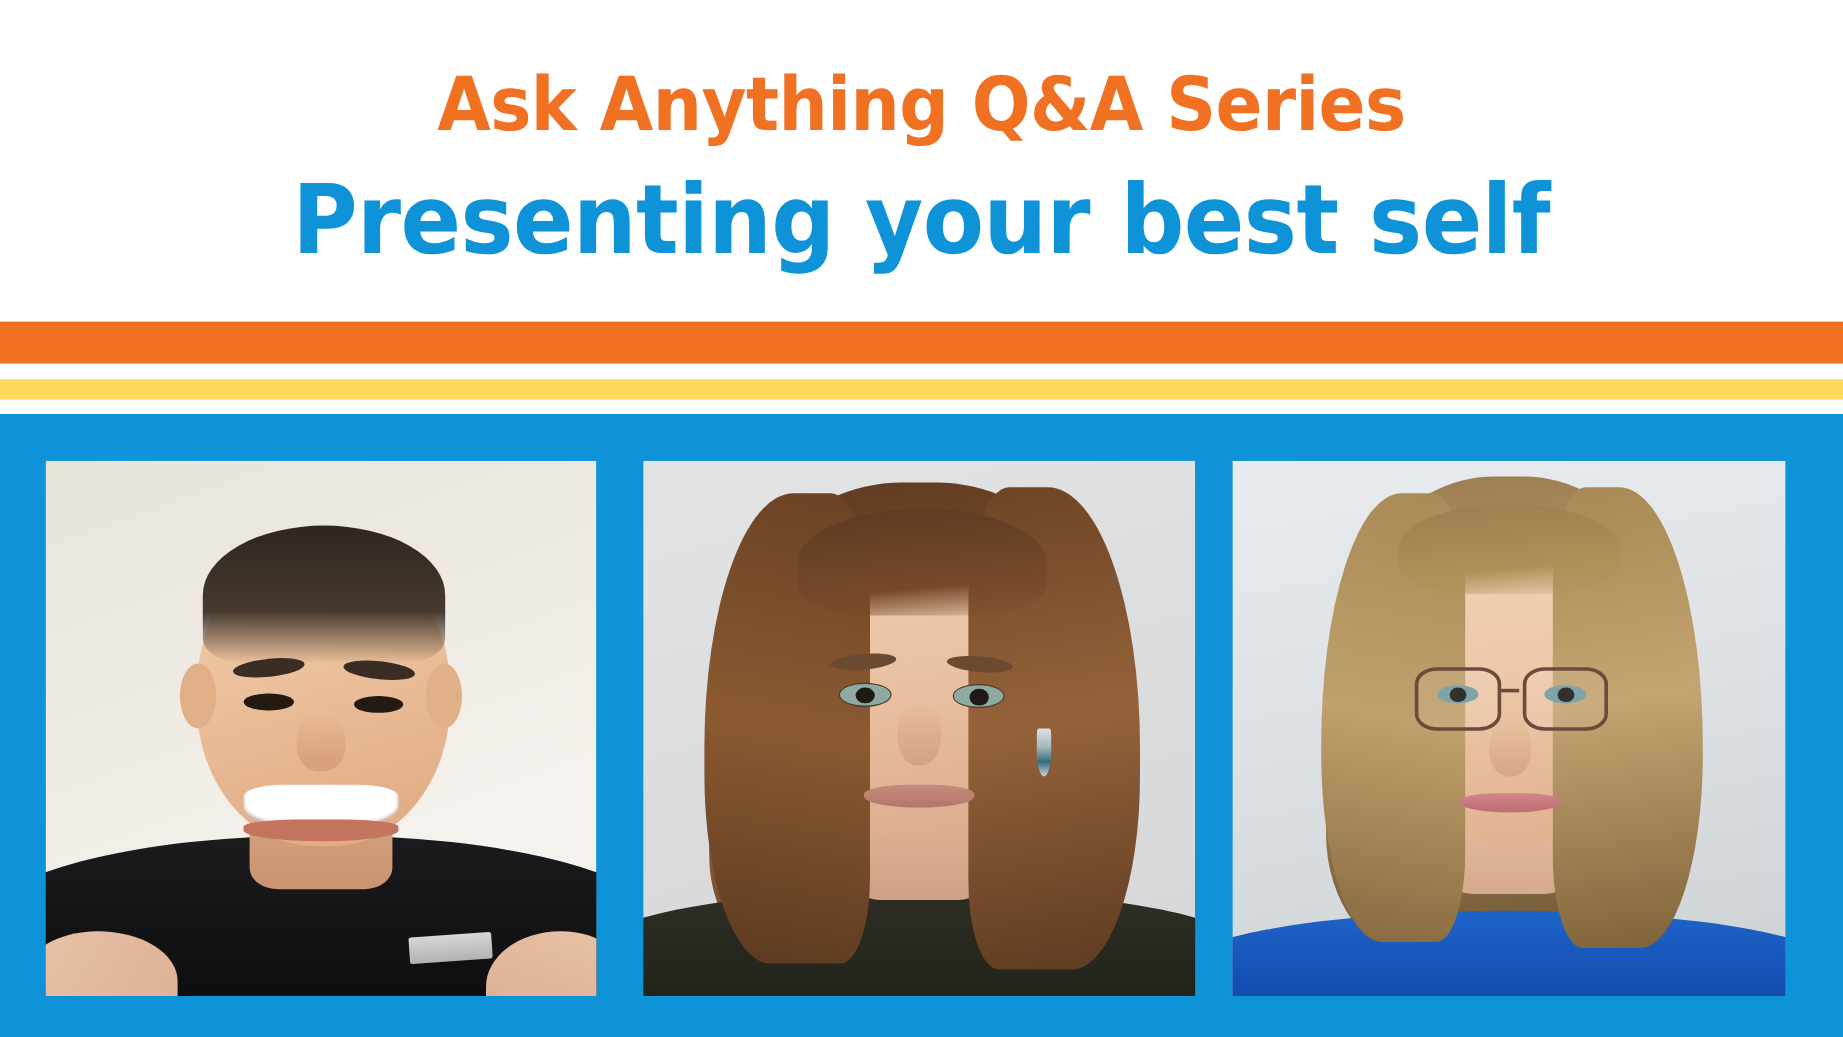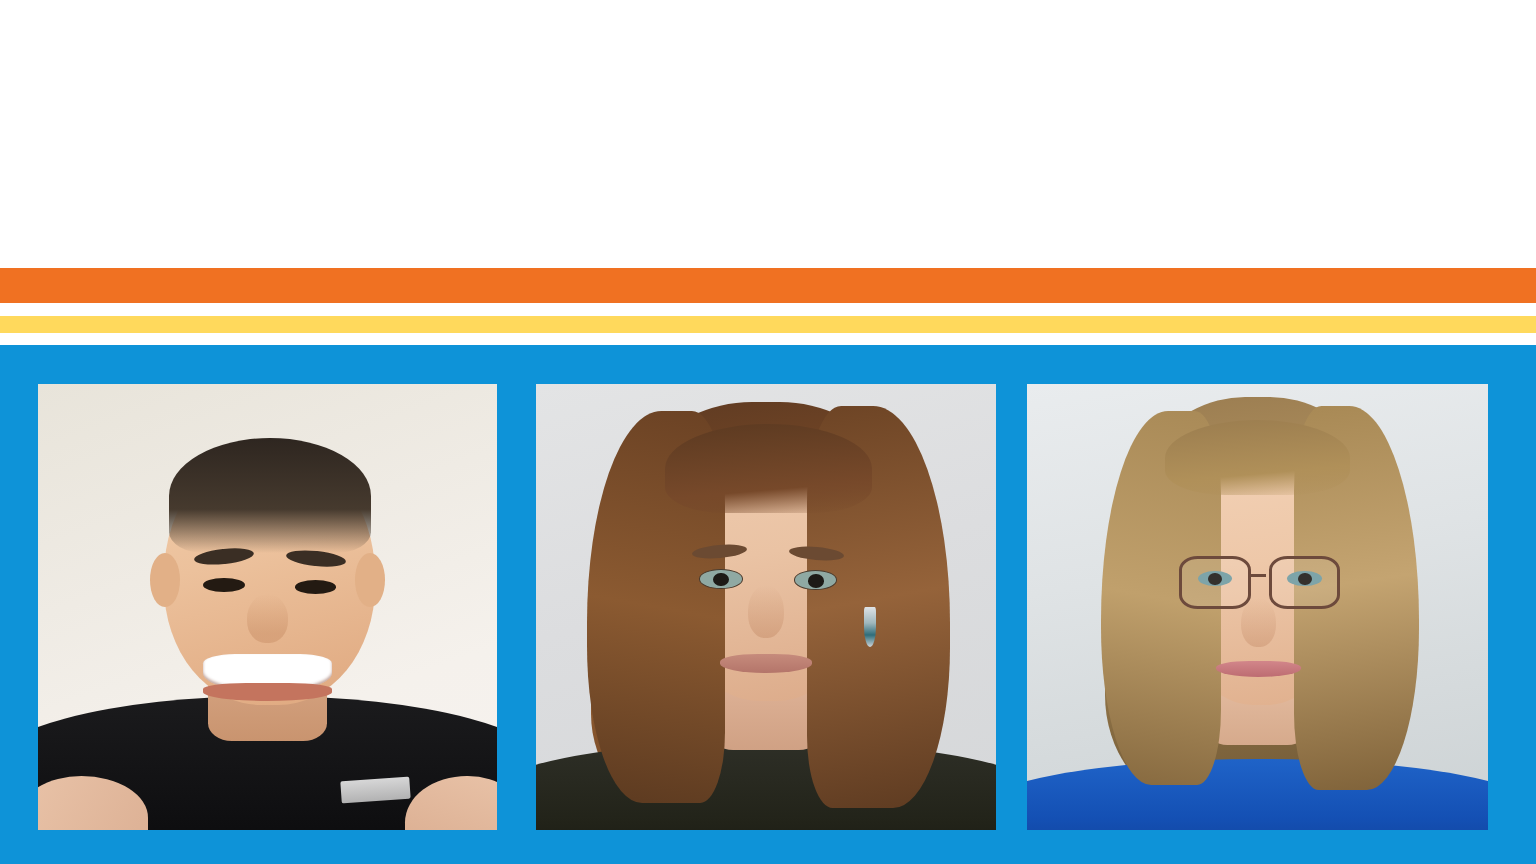--- a/index.html
+++ b/index.html
@@ -177,20 +177,24 @@
   .p3-nose{left:46.5%;top:48%;width:7.5%;height:11%;
     background:linear-gradient(180deg,rgba(214,164,130,0),rgba(200,145,110,.48));}
   .p3-mouth{left:41%;top:62%;width:18.5%;height:3.8%;
     background:linear-gradient(180deg,#d2868a,#bd6c72);border-radius:45% 45% 58% 58%;}
 </style>
 </head>
 <body>
 
 <div class="slide">
 
+  <div class="header">
+    <div class="title-line series-title">Ask Anything Q&amp;A Series</div>
+    <div class="title-line main-title">Presenting your best self</div>
+  </div>
 
   <div class="stripe stripe-orange"></div>
   <div class="stripe stripe-yellow"></div>
 
   <div class="photo-panel">
 
     <div class="photo photo-1">
       <div class="ph-bg ph1-bg"></div>
       <div class="shoulders p1-shoulders"></div>
       <div class="p1-armL"></div>

